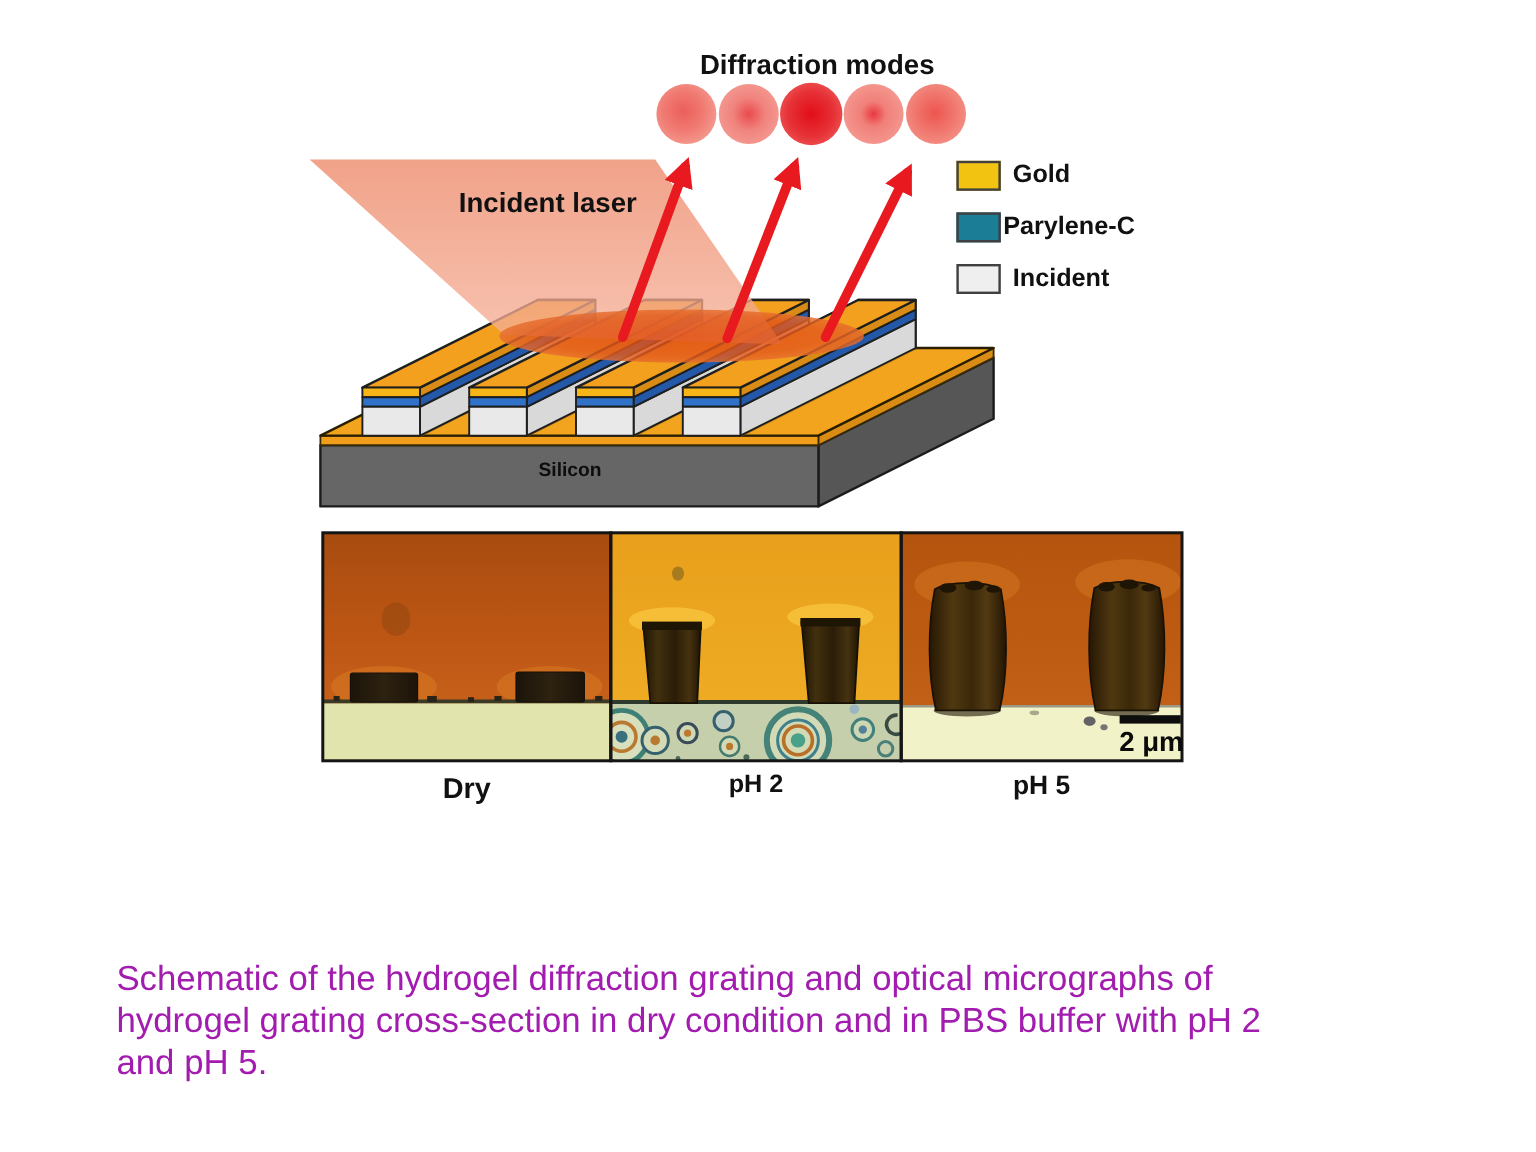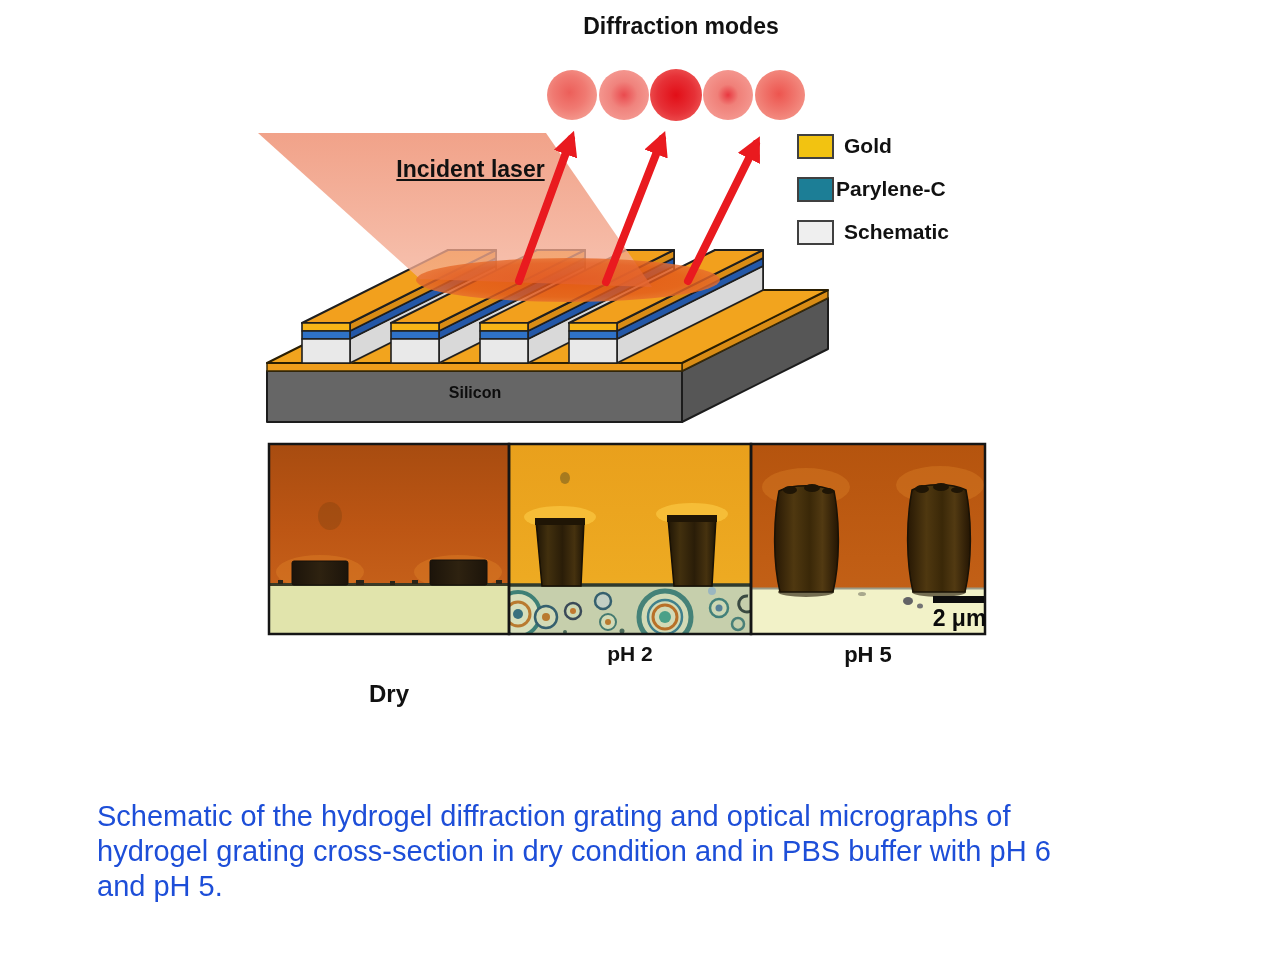--- a/index.html
+++ b/index.html
@@ -7,21 +7,21 @@
           font-family:"Liberation Sans", sans-serif;}
   #scene{position:absolute;left:0;top:0;}
   .txt{position:absolute;color:#111;white-space:nowrap;}
   .b{font-weight:bold;}
   .ctr{text-align:center;}
   .swatch{position:absolute;width:33px;height:21px;border:2px solid #404040;box-sizing:content-box;}
   .sw-gold{background:#f2c311;}
   .sw-parylene{background:#1c7e96;}
   .sw-hydrogel{background:#efefef;}
   .legend-label{font-weight:bold;font-size:21px;line-height:25px;}
-  .caption-line{position:absolute;left:97px;font-size:29px;line-height:35px;color:#1d4ed8;white-space:nowrap;}
+  .caption-line{position:absolute;left:97px;font-size:29px;line-height:35px;color:#a21caf;white-space:nowrap;}
 </style>
 </head>
 <body>
 
 <div id="figure">
 
 <svg id="scene" width="1280" height="760" viewBox="0 0 1280 760">
   <defs>
     <radialGradient id="d1" cx="45%" cy="45%" r="60%">
       <stop offset="0%" stop-color="#ec5f5a"></stop>
@@ -269,40 +269,40 @@
     <rect x="933" y="596" width="51" height="7" fill="#0d0d0d"></rect>
   </g>
 
   <g fill="none" stroke="#151515" stroke-width="2.5">
     <rect x="269" y="444" width="240" height="190"></rect>
     <rect x="509" y="444" width="242" height="190"></rect>
     <rect x="751" y="444" width="234" height="190"></rect>
   </g>
 </svg>
 
-<div class="txt b ctr" style="left:540px;top:13px;width:282px;font-size:23px;">Diffraction modes</div>
-
-<div class="txt b ctr" style="left:368px;top:156px;width:205px;font-size:23px;text-decoration:underline;">Incident laser</div>
+<div class="txt b ctr" style="left:540px;top:41px;width:282px;font-size:23px;">Diffraction modes</div>
+
+<div class="txt b ctr" style="left:354px;top:156px;width:205px;font-size:23px;">Incident laser</div>
 
 <div class="txt b ctr" style="left:380px;top:384px;width:190px;font-size:16px;color:#0d0d0d;">Silicon</div>
 
 <div>
   <span class="swatch sw-gold" style="left:797px;top:134px;"></span>
   <div class="txt legend-label" style="left:844px;top:133px;text-align:center;">Gold</div>
   <span class="swatch sw-parylene" style="left:797px;top:177px;"></span>
   <div class="txt legend-label" style="left:836px;top:176px;">Parylene-C</div>
   <span class="swatch sw-hydrogel" style="left:797px;top:220px;"></span>
-  <div class="txt legend-label" style="left:844px;top:219px;">Schematic</div>
+  <div class="txt legend-label" style="left:844px;top:219px;">Incident</div>
 </div>
 
-<div class="txt b ctr" style="left:319px;top:680px;width:140px;font-size:24px;">Dry</div>
+<div class="txt b ctr" style="left:319px;top:644px;width:140px;font-size:24px;">Dry</div>
 <div class="txt b ctr" style="left:560px;top:642px;width:140px;font-size:21px;">pH 2</div>
 <div class="txt b ctr" style="left:798px;top:642px;width:140px;font-size:22px;">pH 5</div>
 
 <div class="txt b ctr" style="left:912px;top:605px;width:95px;font-size:23px;color:#0b0b0b;">2 μm</div>
 
 <div>
   <div class="caption-line" style="top:799px;">Schematic of the hydrogel diffraction grating and optical micrographs of</div>
-  <div class="caption-line" style="top:834px;">hydrogel grating cross-section in dry condition and in PBS buffer with pH 6</div>
+  <div class="caption-line" style="top:834px;">hydrogel grating cross-section in dry condition and in PBS buffer with pH 2</div>
   <div class="caption-line" style="top:869px;text-align:center;">and pH 5.</div>
 </div>
 
 </div>
 
 </body></html>

